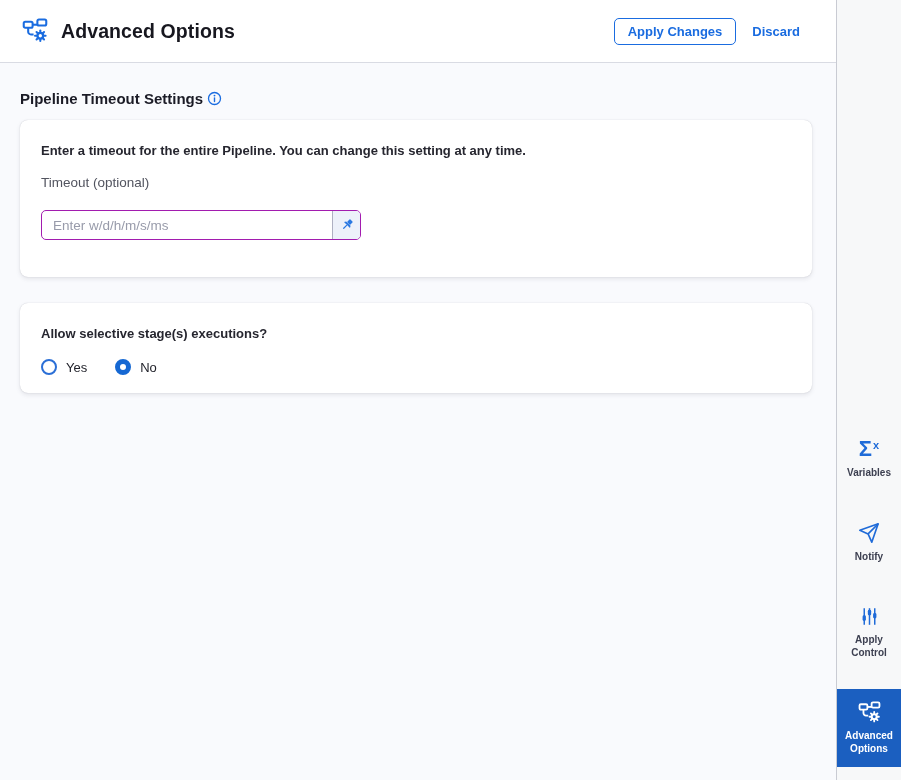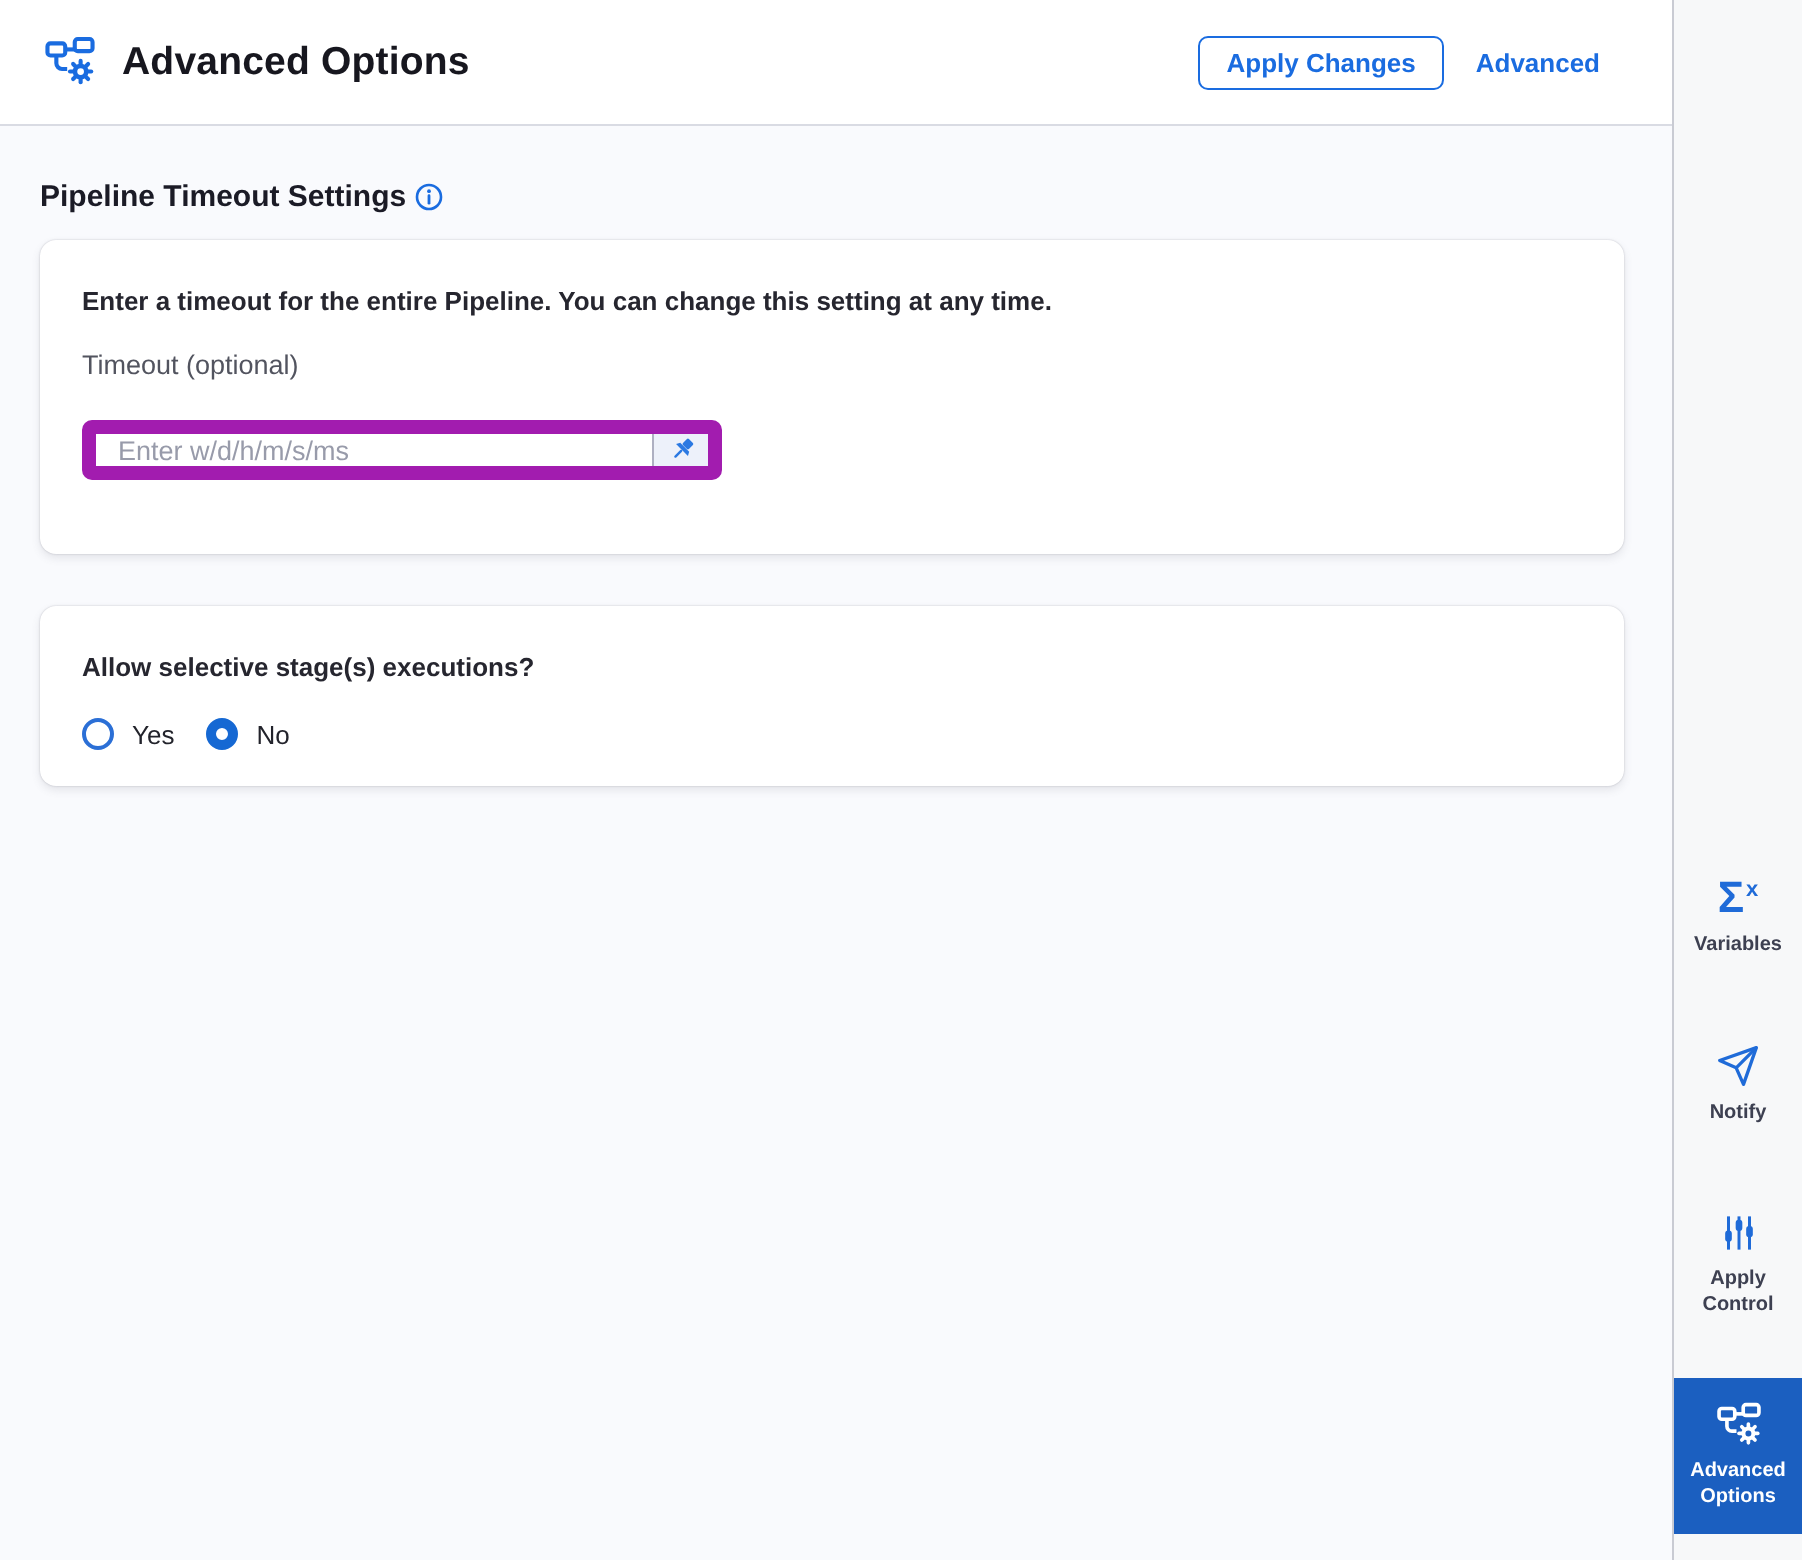--- a/index.html
+++ b/index.html
@@ -34,35 +34,35 @@
   .card {
     background:#fff; border-radius:8px;
     box-shadow:0 0 1px rgba(40,41,61,.25), 0 2px 4px rgba(96,97,112,.14);
     padding:23px 21px;
   }
   .card-timeout { margin-bottom:26px; padding-bottom:37px; }
   .card-desc { font-size:13px; font-weight:600; color:#26262f; margin:0 0 17px; }
   .field-label { font-size:13.5px; color:#52545f; margin-bottom:20px; }
   .input-group {
     display:flex; width:320px; height:30px; background:#fff;
-    border:7px solid #a21caf; border-radius:5px; overflow:hidden;
+    border:1px solid #a21caf; border-radius:5px; overflow:hidden;
   }
   .timeout-input {
     flex:1; min-width:0; border:none; outline:none; padding:0 11px;
     font-size:13.5px; color:#22222a; font-family:inherit; background:transparent;
   }
   .timeout-input::placeholder { color:#989baa; }
   .pin-btn {
     width:28px; flex:0 0 28px; background:#edf1fa; border:none; border-left:1px solid #aeb0c2;
     display:flex; align-items:center; justify-content:center; color:#2b79e2; cursor:pointer;
   }
 
   .card-stage { padding-bottom:18px; }
   .question { font-size:13px; font-weight:600; color:#26262f; margin:0 0 18px; }
-  .radio-row { display:flex; align-items:flex-end; gap:16px; }
+  .radio-row { display:flex; align-items:flex-end; gap:28px; }
   .radio-opt { display:flex; align-items:center; gap:9px; cursor:pointer; }
   .radio {
     width:16px; height:16px; border-radius:50%;
     border:2px solid #2b6fd6; background:#fff;
   }
   .radio.checked { border-width:5px; border-color:#1568d3; }
   .radio-label { font-size:13px; color:#22232b; }
 
   
   .sidebar {
@@ -107,21 +107,21 @@
             <path d="M13.6 16.4h-1.6"></path>
               <path d="M14.57 14.07l-1.13-1.13"></path>
             <path d="M16.9 13.1v-1.6"></path>
               <path d="M19.23 14.07l1.13-1.13"></path>
           </g>
         </svg>
       </span>
       <h1 class="page-title">Advanced Options</h1>
       <div class="spacer"></div>
       <button class="btn-apply">Apply Changes</button>
-      <a class="link-discard">Advanced</a>
+      <a class="link-discard">Discard</a>
     </header>
 
     <div class="content">
 
       <div class="section-heading">
         <span>Pipeline Timeout Settings</span>
         <span class="info-icon">
           <svg viewBox="0 0 16 16" width="15" height="15">
             <circle cx="8" cy="8" r="6.4" fill="none" stroke="currentColor" stroke-width="1.4"></circle>
             <circle cx="8" cy="4.9" r="1" fill="currentColor"></circle>

